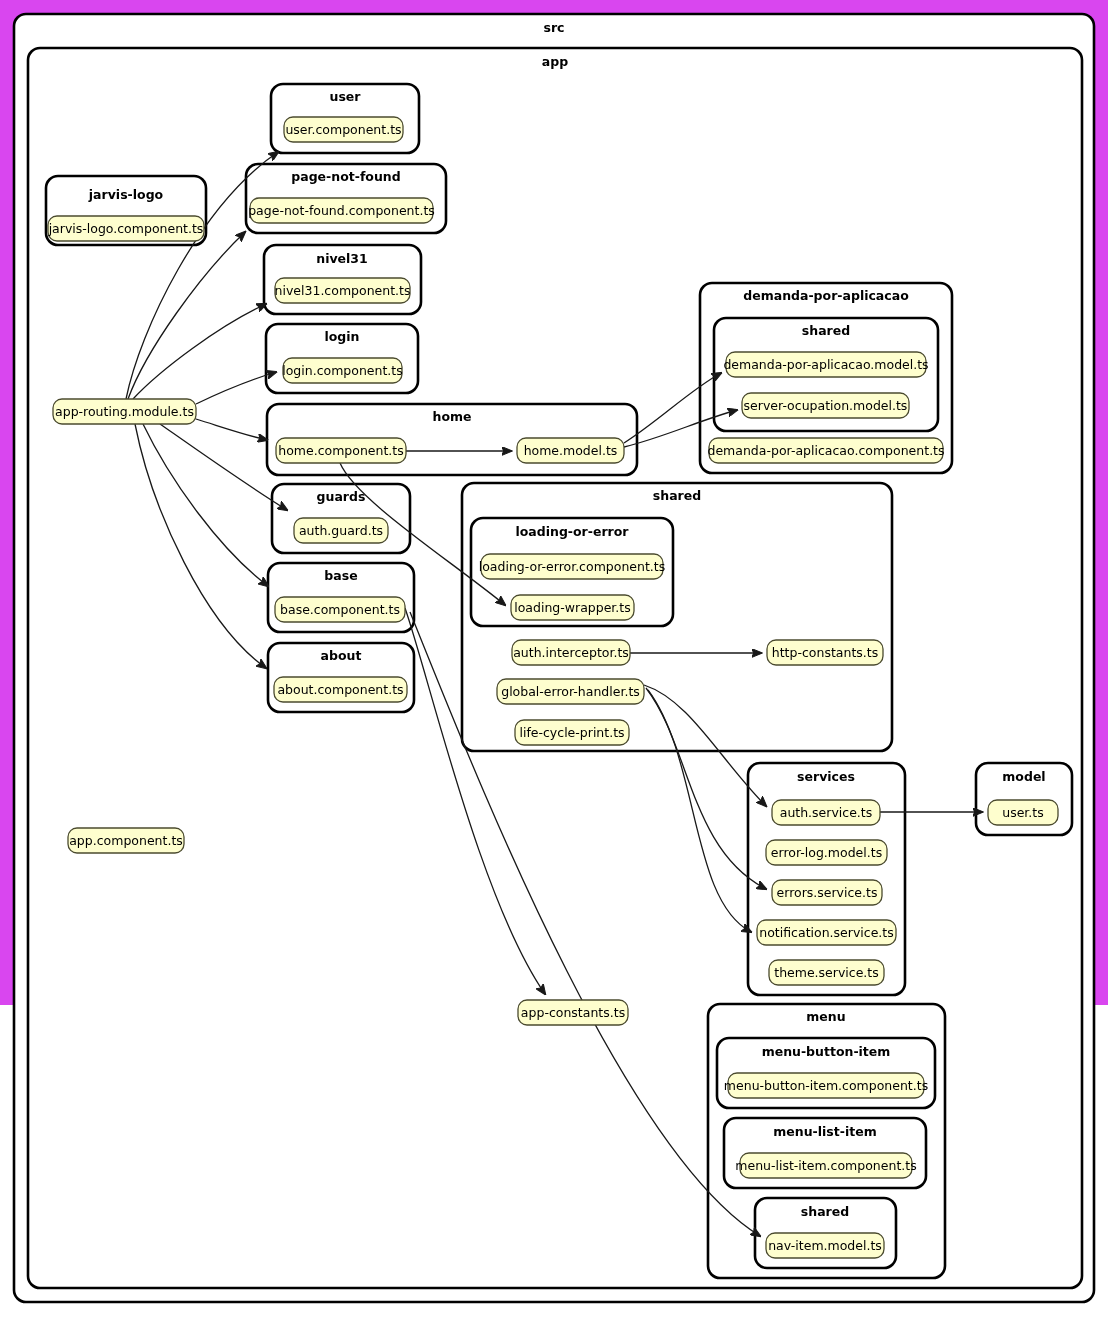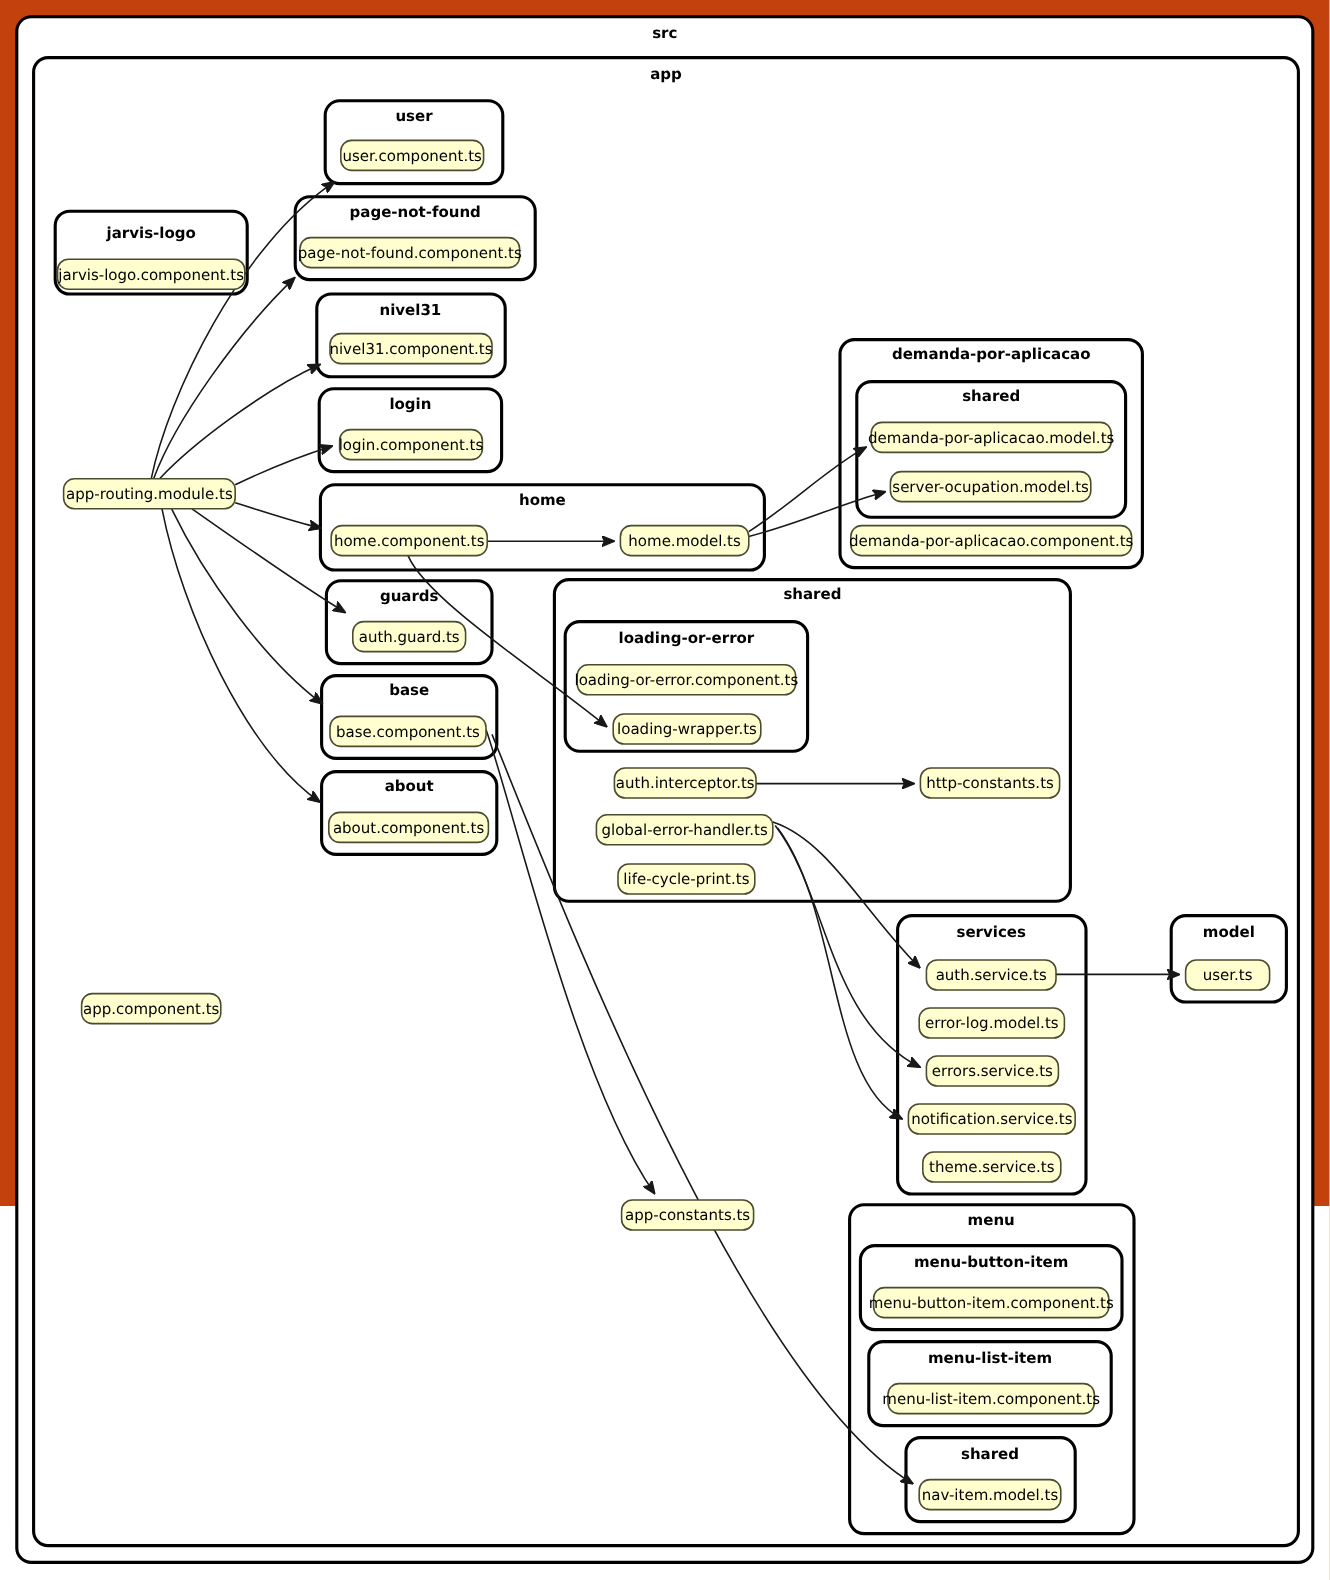--- a/index.html
+++ b/index.html
@@ -10,21 +10,21 @@
   body {
     font-family: "DejaVu Sans", sans-serif;
     width: 1108px;
     height: 1317px;
     overflow: hidden;
   }
   #diagram-root {
     position: relative;
     width: 1108px;
     height: 1005px;
-    background: #c2410c;
+    background: #d946ef;
   }
   svg#uml {
     position: absolute;
     left: 0;
     top: 0;
     width: 1108px;
     height: 1317px;
     display: block;
   }
   .pkg-rect {

